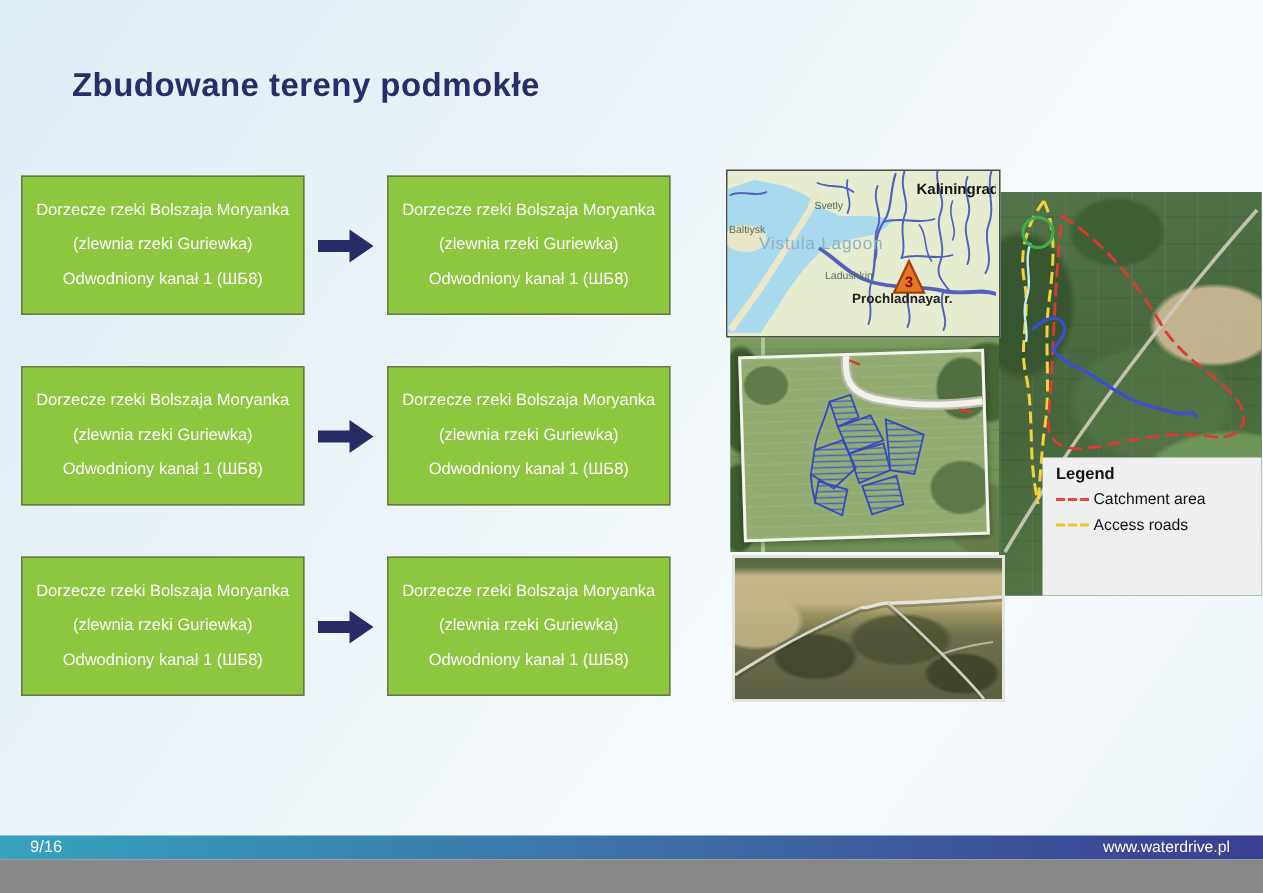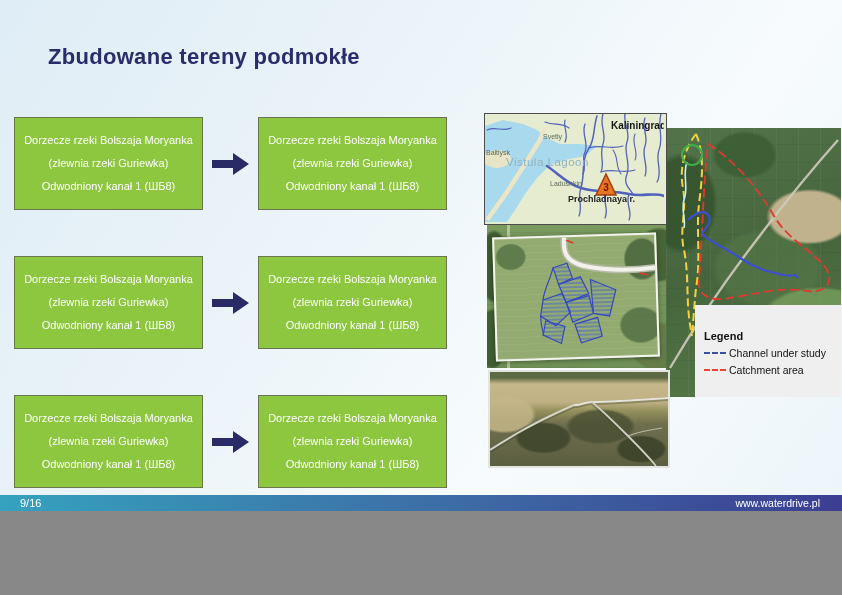--- a/index.html
+++ b/index.html
@@ -1,27 +1,27 @@
 <!DOCTYPE html>
 <html><head>
 <meta charset="utf-8">
 <style>
   html,body{margin:0;padding:0;background:#888;}
   .slide{
-    position:relative;width:842px;height:511px;overflow:hidden;
+    position:relative;width:842px;height:573px;overflow:hidden;
     font-family:"Liberation Sans",sans-serif;
     background:linear-gradient(125deg,#dfedf6 0%,#e8f2f8 30%,#f7fbfd 68%,#edf5fa 100%);
   }
   
   .page-title{
     position:absolute;left:48px;top:44px;
     font-size:22px;font-weight:bold;color:#2b2d6b;letter-spacing:.3px;
   }
   
-  .flow{position:absolute;left:14px;top:117px;display:flex;flex-direction:column;gap:46px;}
+  .flow{position:absolute;left:14px;top:117px;display:flex;flex-direction:column;gap:34px;}
   .flow-row{display:flex;align-items:center;}
   .wetland-box{
     width:189px;height:93px;box-sizing:border-box;
     background:#8dc63f;border:1px solid #69764b;
     color:#fff;font-size:11px;line-height:23px;text-align:center;
     display:flex;flex-direction:column;justify-content:center;
   }
   .arrow-zone{width:55px;display:flex;justify-content:center;align-items:center;}
   
   .map-regional{
@@ -42,21 +42,21 @@
       repeating-linear-gradient(90deg,rgba(255,255,255,.05) 0 1px,transparent 1px 22px),
       repeating-linear-gradient(0deg,rgba(0,0,0,.05) 0 1px,transparent 1px 18px),
       linear-gradient(160deg,#53744b 0%,#46653c 50%,#577d49 100%);
   }
   .map-satellite > svg{position:absolute;left:0;top:0;}
   
   .legend-box{
     position:absolute;left:29px;top:177px;right:0;bottom:0;
     background:#efefef;box-sizing:border-box;padding:5px 4px 0 9px;z-index:5;
   }
-  .legend-title{font-size:11px;font-weight:bold;color:#111;margin-bottom:2px;margin-top:20px;}
+  .legend-title{font-size:11px;font-weight:bold;color:#111;margin-bottom:2px;}
   .legend-item{display:flex;align-items:center;height:17px;font-size:10.5px;color:#111;}
   .legend-swatch{width:22px;flex:0 0 22px;border-top-style:dashed;border-top-width:2px;margin-right:3px;}
   .sw-blue{border-top-color:#3b4fa0;}
   .sw-red{border-top-color:#e8443a;}
   .sw-yellow{border-top-color:#f3c52f;}
   .legend-circle{
     width:11px;height:11px;flex:0 0 11px;border:2px solid #45a84c;border-radius:50%;
     margin:0 6px 0 4px;box-sizing:border-box;
   }
   
@@ -182,26 +182,26 @@
       <circle cx="26" cy="27" r="10" stroke="#3faf4c" stroke-width="2" fill="none"></circle>
 
       <path d="M 42,16 C 68,32 92,60 108,88 C 122,112 148,124 159,139 C 168,151 163,166 141,163 C 112,158 82,168 56,171 C 41,172 31,166 33,149 C 36,120 37,58 42,16 Z" stroke="#e0392f" stroke-width="1.8" fill="none" stroke-dasharray="9 4"></path>
 
       <path d="M 22,92 C 30,84 39,81 43,88 C 46,94 40,100 36,105 C 41,113 53,116 63,123 C 76,131 86,139 101,143 C 113,146 121,149 129,147 L 132,150" stroke="#3b4fd0" stroke-width="2.2" fill="none"></path>
     </svg>
 
     <div class="legend-box">
       <div class="legend-title">Legend</div>
       <div class="legend-item">
-        <span class="legend-swatch sw-blue"></span>
-        <span>Channel under study</span>
-      </div>
-      <div class="legend-item">
         <span class="legend-swatch sw-red"></span>
         <span>Catchment area</span>
+      </div>
+      <div class="legend-item">
+        <span class="legend-swatch sw-yellow"></span>
+        <span>Access roads</span>
       </div>
     </div>
   </div>
 
   <div class="map-regional">
     <svg width="179" height="108" viewBox="0 0 179 108">
 
       <polygon points="0,12 18,6 38,10 52,16 62,24 75,30 95,30 112,32 100,42 80,46 64,52 52,64 40,80 30,96 22,108 0,108" fill="#a9d9ec"></polygon>
 
       <path d="M 2,106 L 22,78 L 40,50 L 55,26 L 60,13" stroke="#ece6c8" stroke-width="4.5" fill="none"></path>

